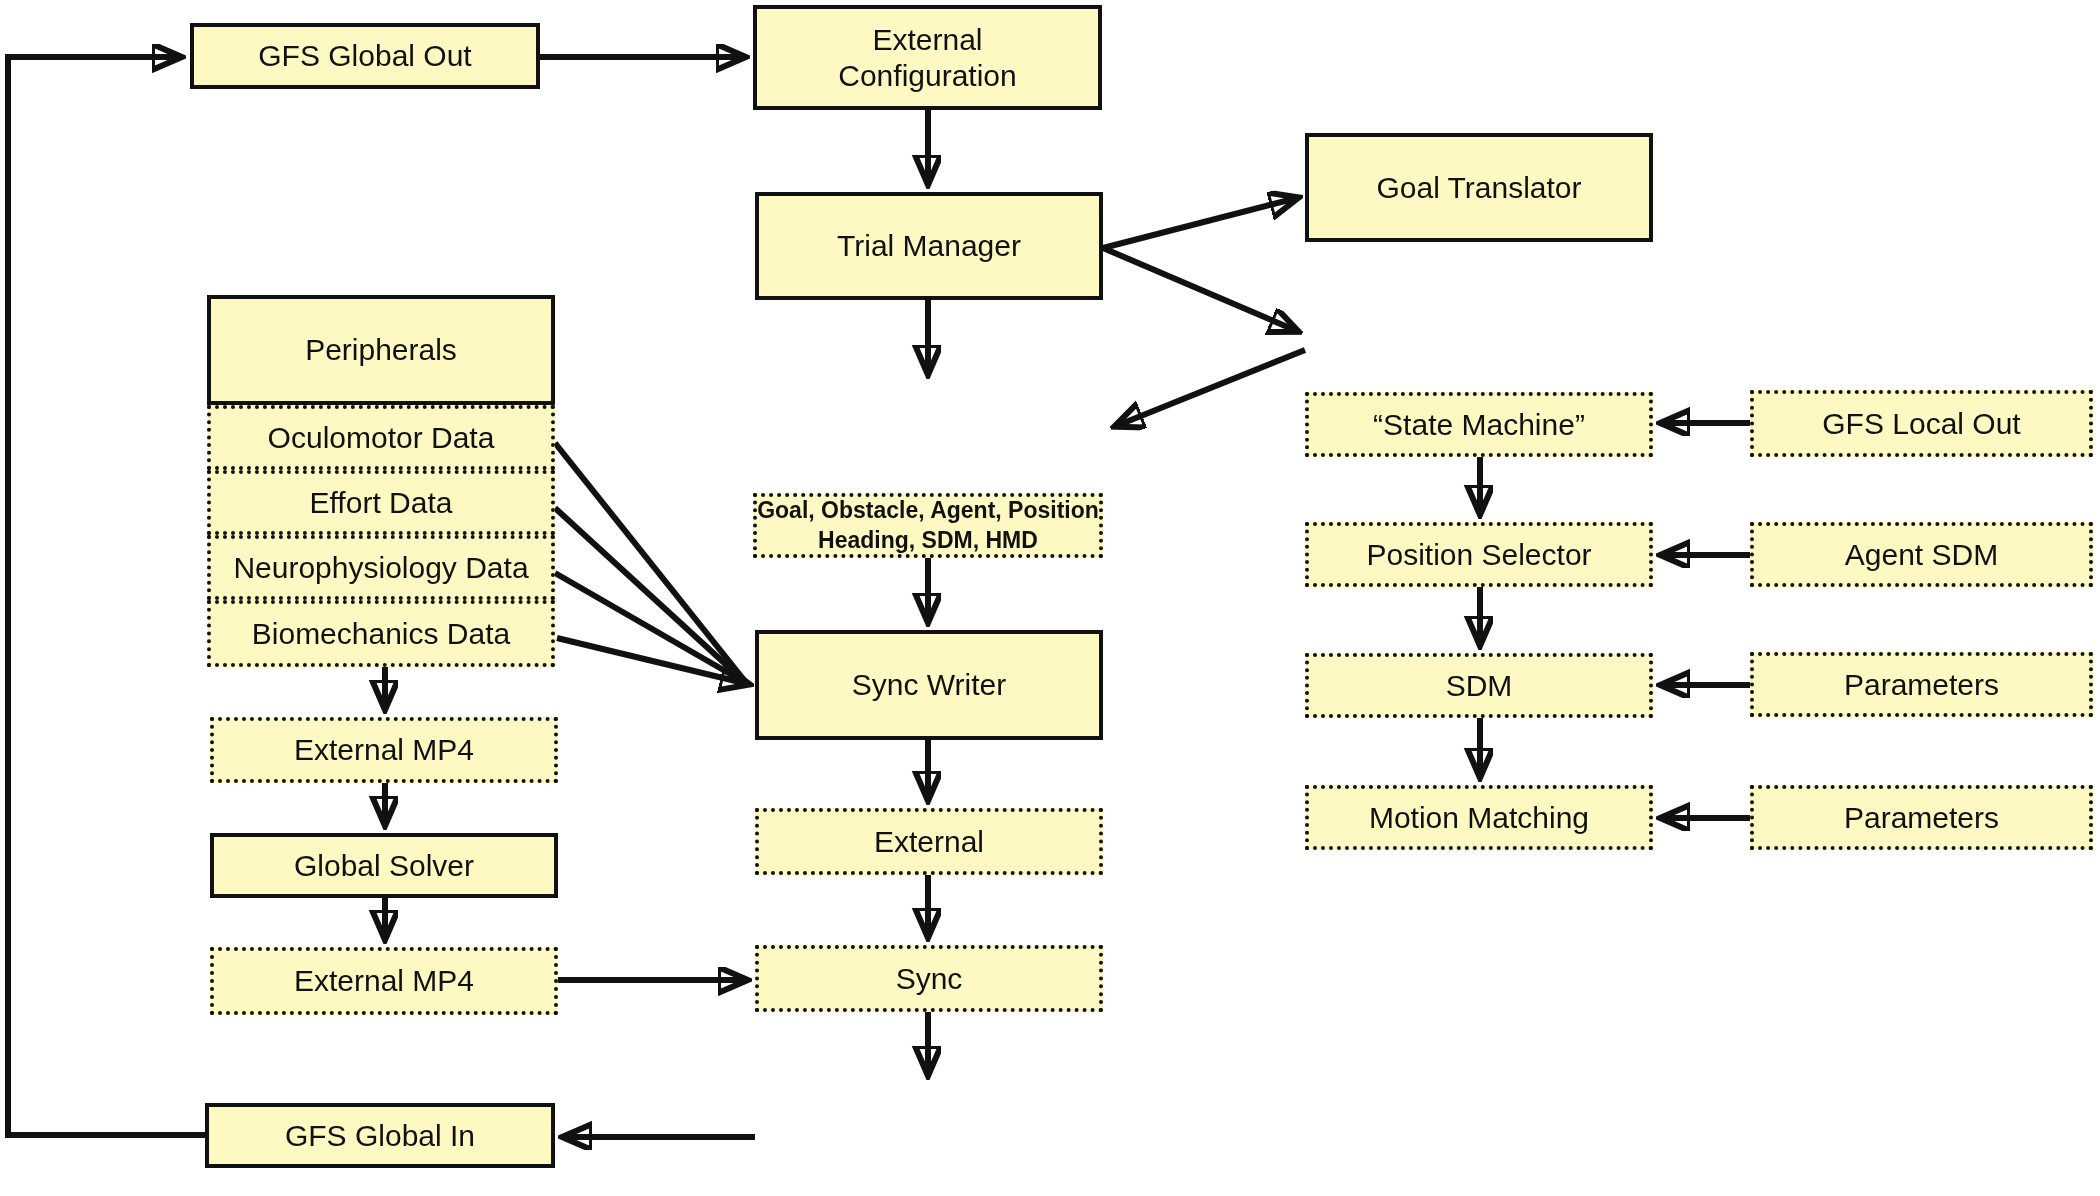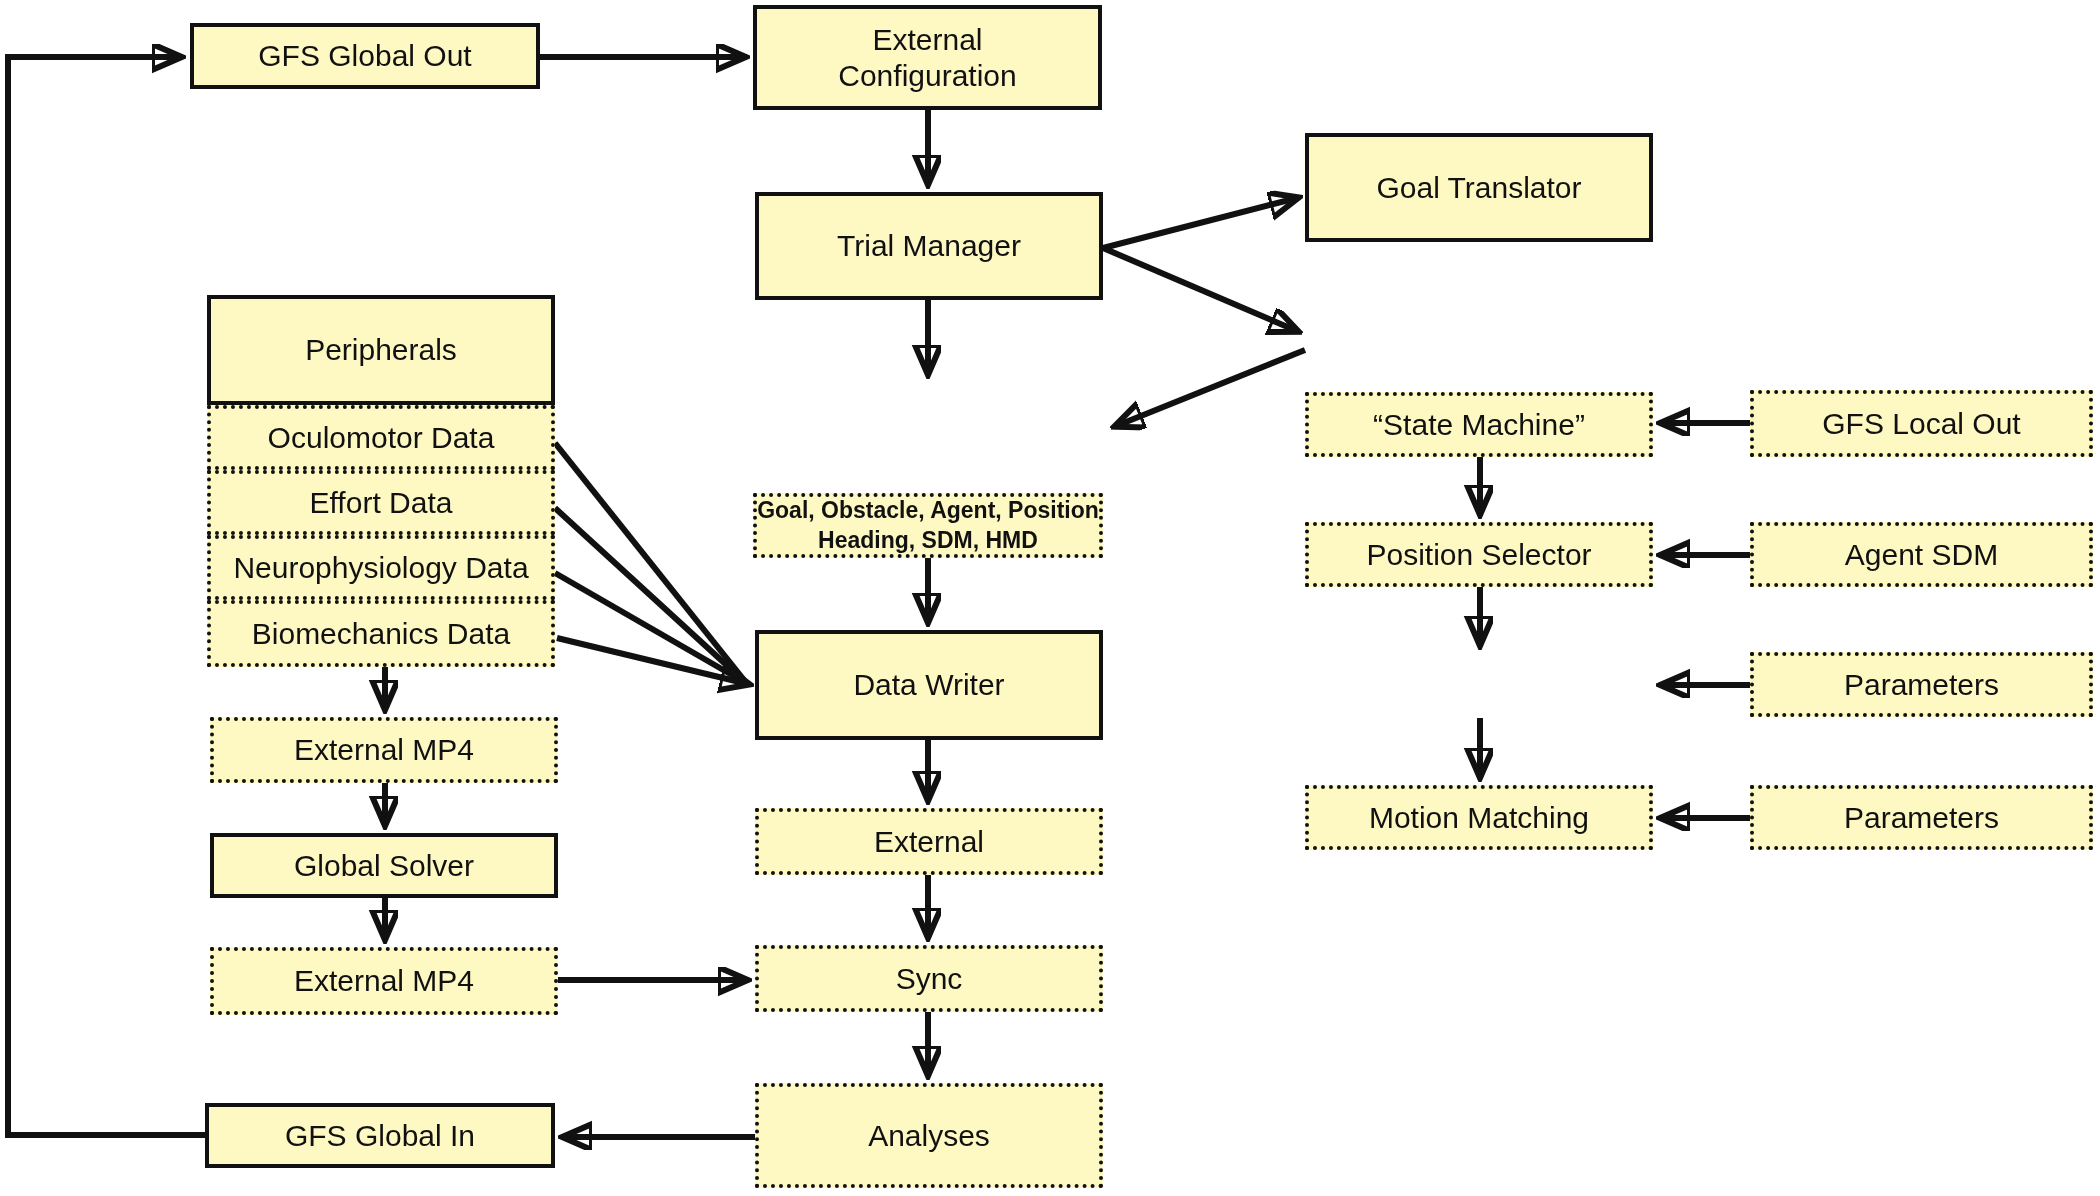--- a/index.html
+++ b/index.html
@@ -93,32 +93,32 @@
 
   <div class="node solid" style="left:190px;  top:23px;   width:350px; height:66px;">GFS Global Out</div>
   <div class="node solid" style="left:753px;  top:5px;    width:349px; height:105px;">External
 Configuration</div>
   <div class="node solid" style="left:755px;  top:192px;  width:348px; height:108px;">Trial Manager</div>
   <div class="node solid" style="left:1305px; top:133px;  width:348px; height:109px;">Goal Translator</div>
   <div class="node dotted" style="left:1305px; top:392px;  width:348px; height:65px;">“State Machine”</div>
   <div class="node dotted" style="left:1750px; top:390px;  width:343px; height:67px;">GFS Local Out</div>
   <div class="node dotted" style="left:1305px; top:522px;  width:348px; height:65px;">Position Selector</div>
   <div class="node dotted" style="left:1750px; top:522px;  width:343px; height:65px;">Agent SDM</div>
+  <div class="node dotted" style="left:1305px; top:653px;  width:348px; height:65px;">SDM</div>
   <div class="node dotted" style="left:1750px; top:652px;  width:343px; height:65px;">Parameters</div>
   <div class="node dotted" style="left:1305px; top:785px;  width:348px; height:65px;">Motion Matching</div>
   <div class="node dotted" style="left:1750px; top:785px;  width:343px; height:65px;">Parameters</div>
   <div class="node solid" style="left:207px;  top:295px;  width:348px; height:110px;">Peripherals</div>
   <div class="node dotted" style="left:207px;  top:405px;  width:348px; height:65px;">Oculomotor Data</div>
   <div class="node dotted" style="left:207px;  top:470px;  width:348px; height:65px;">Effort Data</div>
   <div class="node dotted" style="left:207px;  top:535px;  width:348px; height:65px;">Neurophysiology Data</div>
   <div class="node dotted" style="left:207px;  top:600px;  width:348px; height:67px;">Biomechanics Data</div>
   <div class="node dotted subnote" style="left:753px; top:493px; width:350px; height:65px;">Goal, Obstacle, Agent, Position
 Heading, SDM, HMD</div>
-  <div class="node solid" style="left:755px;  top:630px;  width:348px; height:110px;">Data Writer</div>
+  <div class="node solid" style="left:755px;  top:630px;  width:348px; height:110px;">Sync Writer</div>
   <div class="node dotted" style="left:210px;  top:717px;  width:348px; height:66px;">External MP4</div>
   <div class="node solid" style="left:210px;  top:833px;  width:348px; height:65px;">Global Solver</div>
   <div class="node dotted" style="left:210px;  top:947px;  width:348px; height:68px;">External MP4</div>
   <div class="node dotted" style="left:755px;  top:808px;  width:348px; height:67px;">External</div>
   <div class="node dotted" style="left:755px;  top:945px;  width:348px; height:67px;">Sync</div>
-  <div class="node dotted" style="left:755px;  top:1083px; width:348px; height:105px;">Analyses</div>
   <div class="node solid" style="left:205px;  top:1103px; width:350px; height:65px;">GFS Global In</div>
 
 </div>
 
 </body></html>

